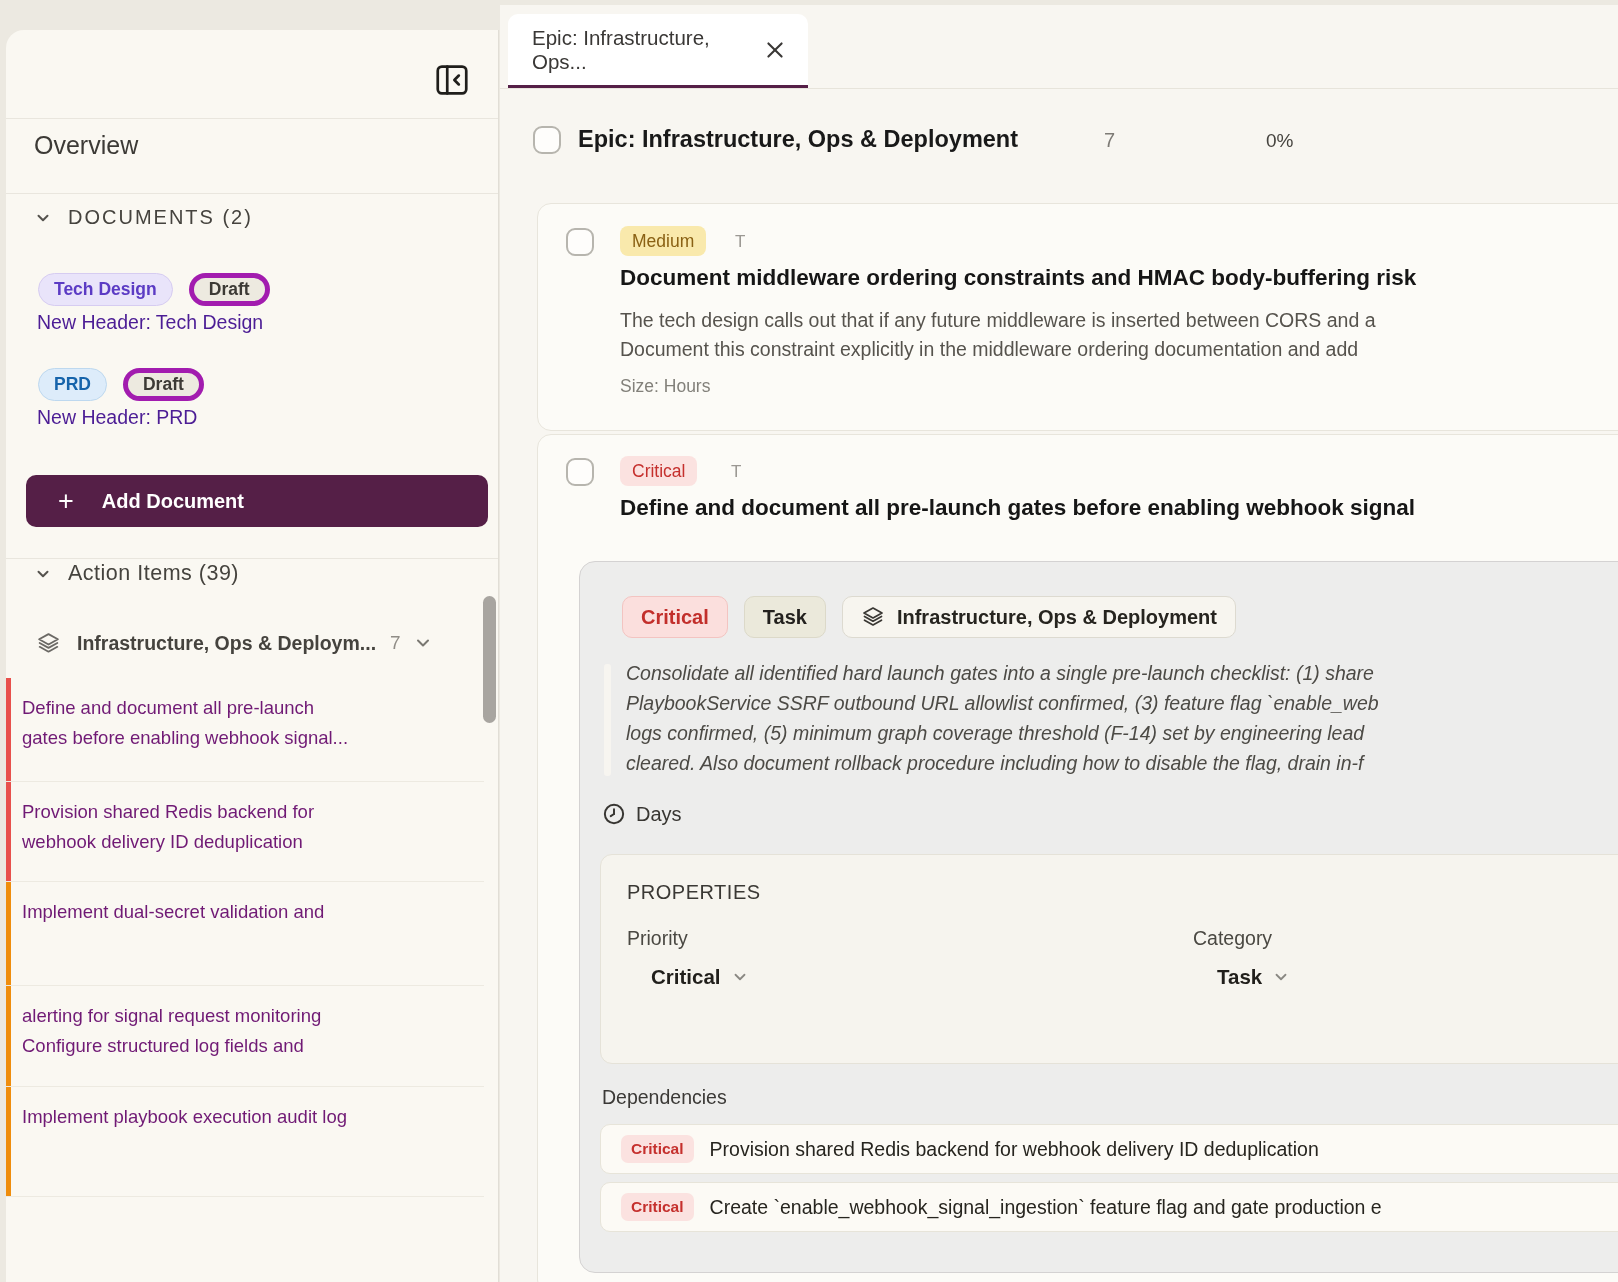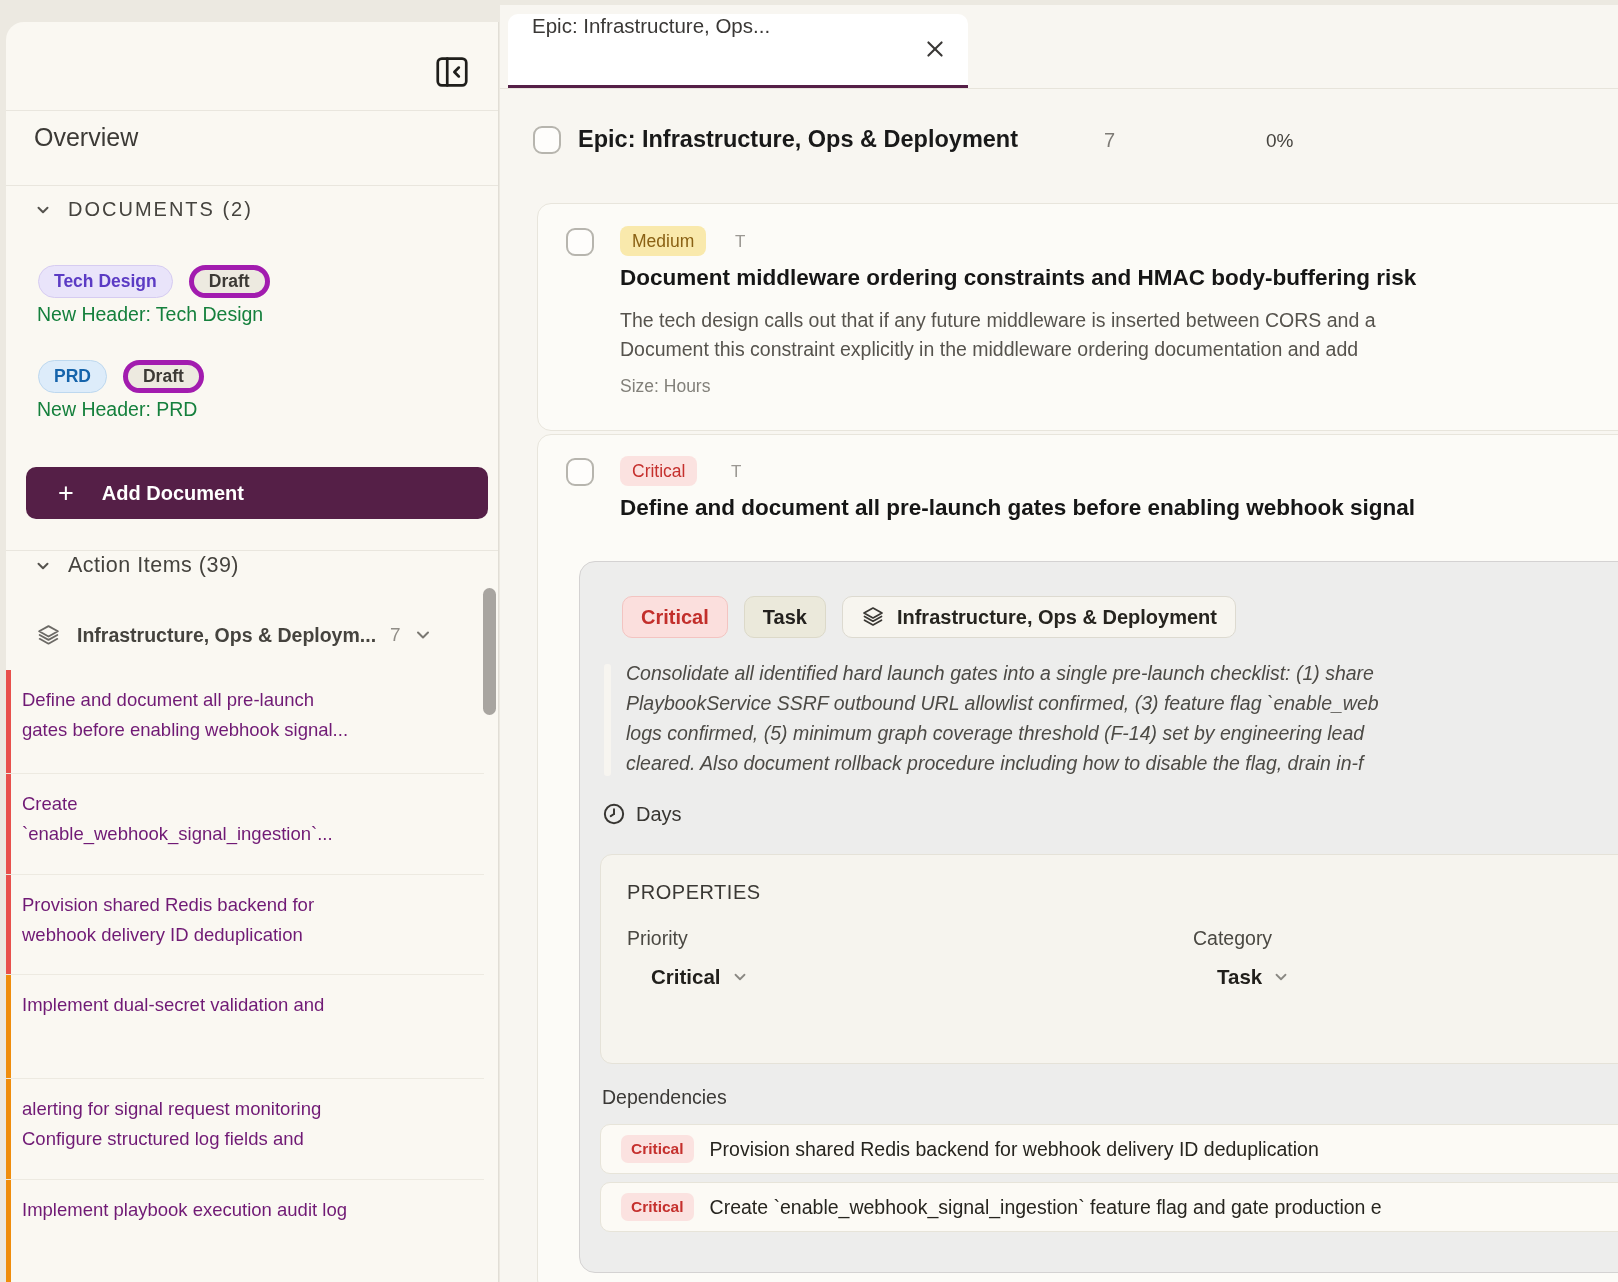--- a/index.html
+++ b/index.html
@@ -1,20 +1,20 @@
 <!DOCTYPE html>
 <html><head>
 <meta charset="utf-8">
 <style>
   * { margin:0; padding:0; box-sizing:border-box; }
   html,body { width:1618px; height:1282px; background:#ece9e1; font-family:"Liberation Sans", sans-serif; }
   #app { position:relative; width:1618px; height:1282px; overflow:hidden; }
 
   
-  .sidebar-panel { position:absolute; left:6px; top:22px; width:493px; bottom:0; background:#faf8f2;
+  .sidebar-panel { position:absolute; left:6px; top:30px; width:493px; bottom:0; background:#faf8f2;
                    border-top-left-radius:18px; border-right:1px solid #e1ded6; }
   .main-panel { position:absolute; left:500px; top:5px; right:0; bottom:0; background:#f8f6f1; }
   .main-topline { position:absolute; left:0; top:83px; right:0; height:1px; background:#e7e4db; }
 
   
   .divider { position:absolute; left:0; right:0; height:1px; background:#e9e6de; }
   .nowrap { white-space:nowrap; overflow:visible; }
   svg { display:block; }
 
   
@@ -23,43 +23,43 @@
   .sec-header { position:absolute; display:flex; align-items:center; gap:16px; color:#45433e; }
   .sec-header .chev { color:#55534e; }
   .docs-header { left:28px; top:176px; font-size:20px; letter-spacing:2px; }
   .action-header { left:28px; top:531px; font-size:21.5px; letter-spacing:0.5px; }
 
   .pill { display:inline-flex; align-items:center; height:33px; padding:0 15px; border-radius:17px; font-size:17.5px; font-weight:600; }
   .pill-purple { background:#e9e4fa; color:#5b3bc4; border:1px solid #d6ccf1; }
   .pill-blue   { background:#ddecfa; color:#1664ab; border:1px solid #bdd8ef; }
   .pill-gray   { background:#edeae0; color:#3c3a35; border:5px solid #a21caf; }
   .doc-badges { position:absolute; left:32px; display:flex; gap:16px; }
-  .doc-title { position:absolute; left:31px; font-size:19.5px; color:#15803d; }
+  .doc-title { position:absolute; left:31px; font-size:19.5px; color:#4c1d95; }
 
   .add-btn { position:absolute; left:20px; top:445px; width:462px; height:52px; background:#551f47; border-radius:10px;
              display:flex; align-items:center; padding-left:32px; gap:28px; color:#fff; cursor:pointer; }
   .add-btn .plus { font-size:27px; font-weight:400; line-height:1; }
   .add-btn .lbl { font-size:20px; font-weight:600; }
 
   .group-row { position:absolute; left:0; top:590px; width:472px; height:46px; display:flex; align-items:center; cursor:pointer; }
   .group-row .layers { margin-left:30px; color:#6b6965; }
   .group-row .g-label { margin-left:16px; font-size:19.5px; font-weight:600; color:#45433e; }
   .group-row .g-count { margin-left:14px; font-size:19px; color:#908d87; }
   .group-row .g-chev { margin-left:12px; color:#7a7872; }
 
   .scrollbar { position:absolute; left:477px; top:566px; width:13px; height:127px; background:#a8a5a0; border-radius:7px; }
 
   .ai-list { position:absolute; left:0; top:648px; width:478px; }
   .ai-item { position:relative; border-bottom:1px solid #edeae1; cursor:pointer; }
   .ai-bar { position:absolute; left:0; top:0; bottom:0; width:5px; }
   .ai-text { padding:15px 14px 15px 16px; font-size:18.5px; line-height:30px; color:#701a75; }
 
   
-  .tab { position:absolute; left:508px; top:14px; width:460px; height:74px; background:#ffffff;
-         border-radius:10px 10px 0 0; border-bottom:3px solid #551f47; display:flex; cursor:pointer;flex-direction:column; }
+  .tab { position:absolute; left:508px; top:14px; width:300px; height:74px; background:#ffffff;
+         border-radius:10px 10px 0 0; border-bottom:3px solid #551f47; display:flex; align-items:center; cursor:pointer; }
   .tab-label { margin-left:24px; font-size:20.5px; color:#3a3836; }
   .tab-close { margin-left:auto; margin-right:22px; color:#3a3836; cursor:pointer; }
 
   
   .checkbox { position:absolute; width:28px; height:28px; border:2px solid #b7b5ae; border-radius:9px; background:#fefdfb; cursor:pointer; }
   .epic-title { position:absolute; left:578px; top:126px; font-size:23.5px; font-weight:700; color:#191919; }
   .epic-count { position:absolute; left:1104px; top:129px; font-size:20px; color:#7e7b76; }
   .epic-progress { position:absolute; left:1266px; top:130px; font-size:19px; color:#46443f; }
 
   
@@ -176,27 +176,20 @@
     </div>
 
     <div class="scrollbar"></div>
 
     <div class="ai-list">
       <div class="ai-item" style="height:104px">
         <span class="ai-bar" style="background: rgb(232, 80, 76);"></span>
         <div class="ai-text">
             <div class="nowrap">Define and document all pre-launch</div>
             <div class="nowrap">gates before enabling webhook signal...</div>
-          </div>
-      </div>
-      <div class="ai-item" style="height:101px">
-        <span class="ai-bar" style="background: rgb(232, 80, 76);"></span>
-        <div class="ai-text">
-            <div class="nowrap">Create</div>
-            <div class="nowrap">`enable_webhook_signal_ingestion`...</div>
           </div>
       </div>
       <div class="ai-item" style="height:100px">
         <span class="ai-bar" style="background: rgb(232, 80, 76);"></span>
         <div class="ai-text">
             <div class="nowrap">Provision shared Redis backend for</div>
             <div class="nowrap">webhook delivery ID deduplication</div>
           </div>
       </div>
       <div class="ai-item" style="height:104px">

